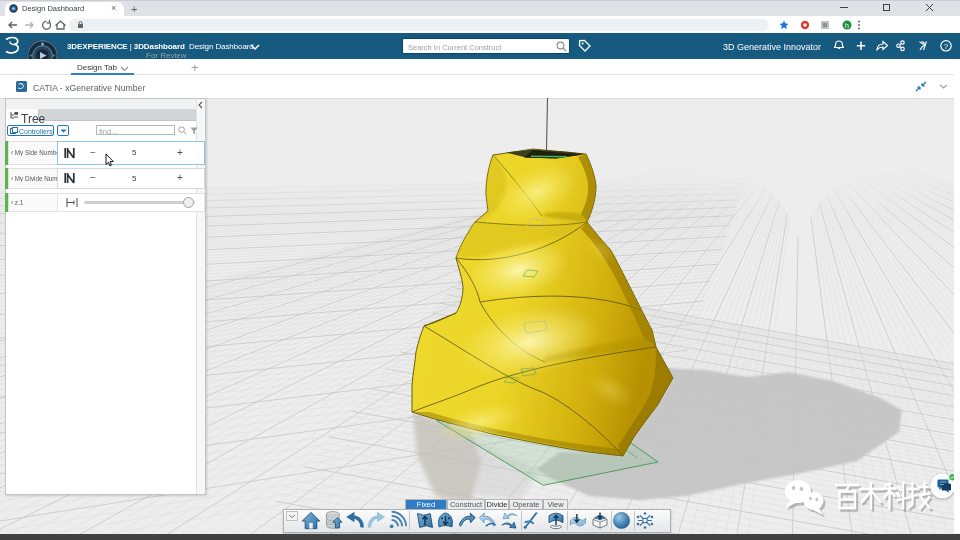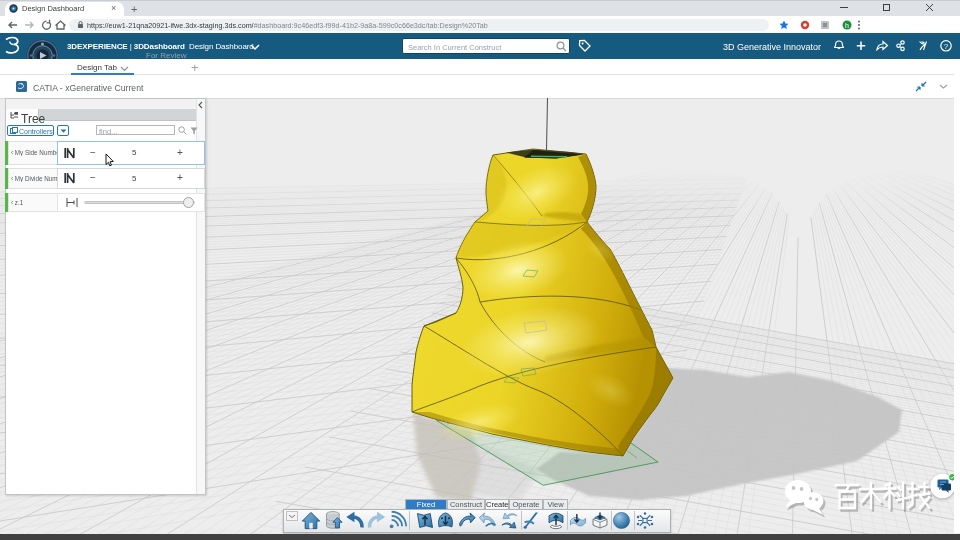--- a/index.html
+++ b/index.html
@@ -154,21 +154,20 @@
       <path d="M12,6 L4,6 M7,3 L4,6 L7,9" stroke="#5f6368" stroke-width="1.4" fill="none"></path>
       <path d="M20,6 L28,6 M25,3 L28,6 L25,9" stroke="#b2b6ba" stroke-width="1.4" fill="none"></path>
       <path d="M41.5,2.2 A4 4 0 1 0 44.5,3.5 M44.5,0.8 L44.5,3.8 L41.5,3.8" stroke="#5f6368" stroke-width="1.3" fill="none"></path>
       <path d="M50.5,6.5 L55.5,2 L60.5,6.5 M52,5.5 L52,10 L59,10 L59,5.5" stroke="#5f6368" stroke-width="1.3" fill="none"></path>
     </svg>
     <div class="abs" style="left:69px;top:18.5px;width:700px;height:12px;background:#eef1f3;border-radius:6px"></div>
     <svg class="abs" style="left:77px;top:21px" width="7" height="8">
       <rect x="1" y="3" width="5" height="4" rx="0.5" fill="#5f6368"></rect>
       <path d="M2,3 V2 a1.5 1.5 0 0 1 3,0 V3" stroke="#5f6368" fill="none"></path>
     </svg>
-    <div class="abs" style="left:87px;top:21.3px;font-size:7.2px;color:#33373b;letter-spacing:0px">https://euw1-21qna20921-ifwe.3dx-staging.3ds.com/<span style="color:#80868b">#dashboard:9c46edf3-f99d-41b2-9a8a-599c0c66e3dc/tab:Design%20Tab</span></div>
     <svg class="abs" style="left:779px;top:20px" width="90" height="10">
       <path d="M5,0.5 L6.4,3.4 9.5,3.8 7.2,6 7.8,9 5,7.5 2.2,9 2.8,6 0.5,3.8 3.6,3.4 Z" fill="#1a73e8"></path>
       <circle cx="26" cy="5" r="4.2" fill="#d23f31"></circle>
       <circle cx="26" cy="5" r="1.8" fill="#f7f7f7"></circle>
       <rect x="42" y="1" width="8" height="8" rx="1" fill="#bdc1c6"></rect>
       <rect x="44" y="3" width="4" height="4" fill="#8a8f94"></rect>
       <circle cx="68" cy="5" r="4.5" fill="#1e8e3e"></circle>
       <text x="68" y="7.6" font-size="7" fill="#fff" text-anchor="middle" font-family="Liberation Sans">h</text>
       <circle cx="80" cy="1.5" r="1" fill="#5f6368"></circle>
       <circle cx="80" cy="5" r="1" fill="#5f6368"></circle>
@@ -225,21 +224,21 @@
       <path d="M1,1 L4.5,4.5 L8,1" stroke="#8b9196" stroke-width="1.2" fill="none"></path>
     </svg>
     <div class="abs" style="left:71px;top:72.5px;width:63px;height:2.5px;background:#2e7ec4"></div>
     <div class="abs" style="left:146px;top:51px;font-size:8px;color:#9aa0a5">For Review</div>
     <div class="abs" style="left:191px;top:60px;font-size:13px;color:#9aa0a5">+</div>
     <div class="abs" style="left:0;top:76px;width:960px;height:22px;background:#fff"></div>
     <svg class="abs" style="left:16px;top:81px" width="11" height="11">
       <rect x="0" y="0" width="11" height="11" rx="1.5" fill="#2a6a9b"></rect>
       <path d="M2,7 C4,8 7,7.5 7.5,5.5 C8,4 6.5,3 5.5,3.8 M2.5,3.2 C4,2.4 6,2.4 7,3.2" stroke="#fff" stroke-width="0.9" fill="none"></path>
     </svg>
-    <div class="abs" style="left:33px;top:82.5px;font-size:8.7px;color:#5b6166">CATIA - xGenerative Current</div>
+    <div class="abs" style="left:33px;top:82.5px;font-size:8.7px;color:#5b6166">CATIA - xGenerative Number</div>
     <svg class="abs" style="left:915px;top:81px" width="12" height="11">
       <path d="M11,1 L7,5 M7,5 L7,2.2 M7,5 L9.8,5 M1,10 L5,6 M5,6 L5,8.8 M5,6 L2.2,6" stroke="#1c76b5" stroke-width="1.2" fill="none"></path>
     </svg>
     <svg class="abs" style="left:939px;top:84px" width="9" height="6">
       <path d="M1,1 L4.5,4 L8,1" stroke="#9aa0a5" stroke-width="1.1" fill="none"></path>
     </svg>
     <div class="abs" style="left:5px;top:98px;width:201px;height:397px;background:#fff;border:1px solid #c2c5c7;box-shadow:1px 1px 2px rgba(0,0,0,0.15)"></div>
     <div class="abs" style="left:6px;top:99px;width:199px;height:10px;background:#f2f2f2"></div>
     <div class="abs" style="left:196px;top:99px;width:9px;height:395px;background:#f7f7f7;border-left:1px solid #e3e3e3"></div>
     <svg class="abs" style="left:197px;top:101px" width="7" height="8">
@@ -298,21 +297,21 @@
     <svg class="abs" style="left:66px;top:197.0px" width="12" height="11">
       <path d="M1,1 L1,10 M11,1 L11,10 M1,5.5 L8,5.5 M8,3.5 L8,7.5" stroke="#4a4f54" stroke-width="1" fill="none"></path>
     </svg>
     <div class="abs" style="left:84px;top:201.2px;width:111px;height:2.6px;background:#d8d8d8;border-radius:2px;border:1px solid #c6c6c6"></div>
     <div class="abs" style="left:183px;top:196.7px;width:11px;height:11px;border-radius:50%;background:#efefef;border:1px solid #9fa4a8"></div>
     <svg class="abs" style="left:105px;top:153px" width="12" height="18">
       <path d="M1,1 L1,11.5 L3.4,9.3 L4.8,12.9 L6.4,12.2 L5,8.7 L8.3,8.5 Z" fill="#fff" stroke="#000" stroke-width="0.9"></path>
     </svg>
     <div class="abs" style="left:405px;top:498.5px;width:42px;height:10px;background:#2e7dc6;border:1px solid #b3b6b8;border-bottom:none;font-size:7.5px;color:#fff;text-align:center;line-height:10px">Fixed Numb</div>
     <div class="abs" style="left:447px;top:498.5px;width:38px;height:10px;background:#e9ebec;border:1px solid #b3b6b8;border-bottom:none;font-size:7.5px;color:#50555a;text-align:center;line-height:10px">Construct</div>
-    <div class="abs" style="left:485px;top:498.5px;width:24px;height:10px;background:#f7f7f7;border:1px solid #b3b6b8;border-bottom:none;font-size:7.5px;color:#26292c;text-align:center;line-height:10px">Create</div>
+    <div class="abs" style="left:485px;top:498.5px;width:24px;height:10px;background:#f7f7f7;border:1px solid #b3b6b8;border-bottom:none;font-size:7.5px;color:#26292c;text-align:center;line-height:10px">Divide</div>
     <div class="abs" style="left:509px;top:498.5px;width:34px;height:10px;background:#e9ebec;border:1px solid #b3b6b8;border-bottom:none;font-size:7.5px;color:#50555a;text-align:center;line-height:10px">Operate</div>
     <div class="abs" style="left:543px;top:498.5px;width:25px;height:10px;background:#e9ebec;border:1px solid #b3b6b8;border-bottom:none;font-size:7.5px;color:#50555a;text-align:center;line-height:10px">View</div>
     <div class="abs" style="left:283px;top:508.5px;width:388px;height:24px;background:linear-gradient(#fbfbfb,#e4e6e7);border:1px solid #aeb1b3;box-shadow:0 1px 2px rgba(0,0,0,0.2)"></div>
     <div class="abs" style="left:286px;top:511px;width:12px;height:10px;border:1px solid #c0c0c0;background:#f4f4f4"></div>
     <svg class="abs" style="left:288px;top:514px" width="8" height="5">
       <path d="M1,1 L4,3.5 L7,1" stroke="#777" stroke-width="1" fill="none"></path>
     </svg>
     <div class="abs" style="left:409px;top:511px;width:1px;height:19px;background:#c2c4c6"></div>
     <div class="abs" style="left:520.5px;top:511px;width:1px;height:19px;background:#c2c4c6"></div>
     <div class="abs" style="left:567px;top:511px;width:1px;height:19px;background:#c2c4c6"></div>

